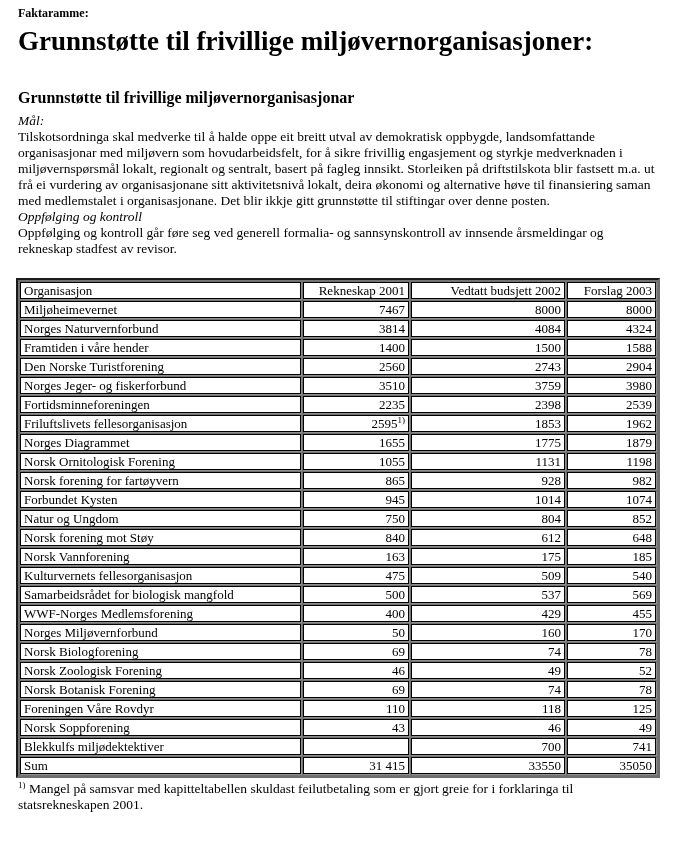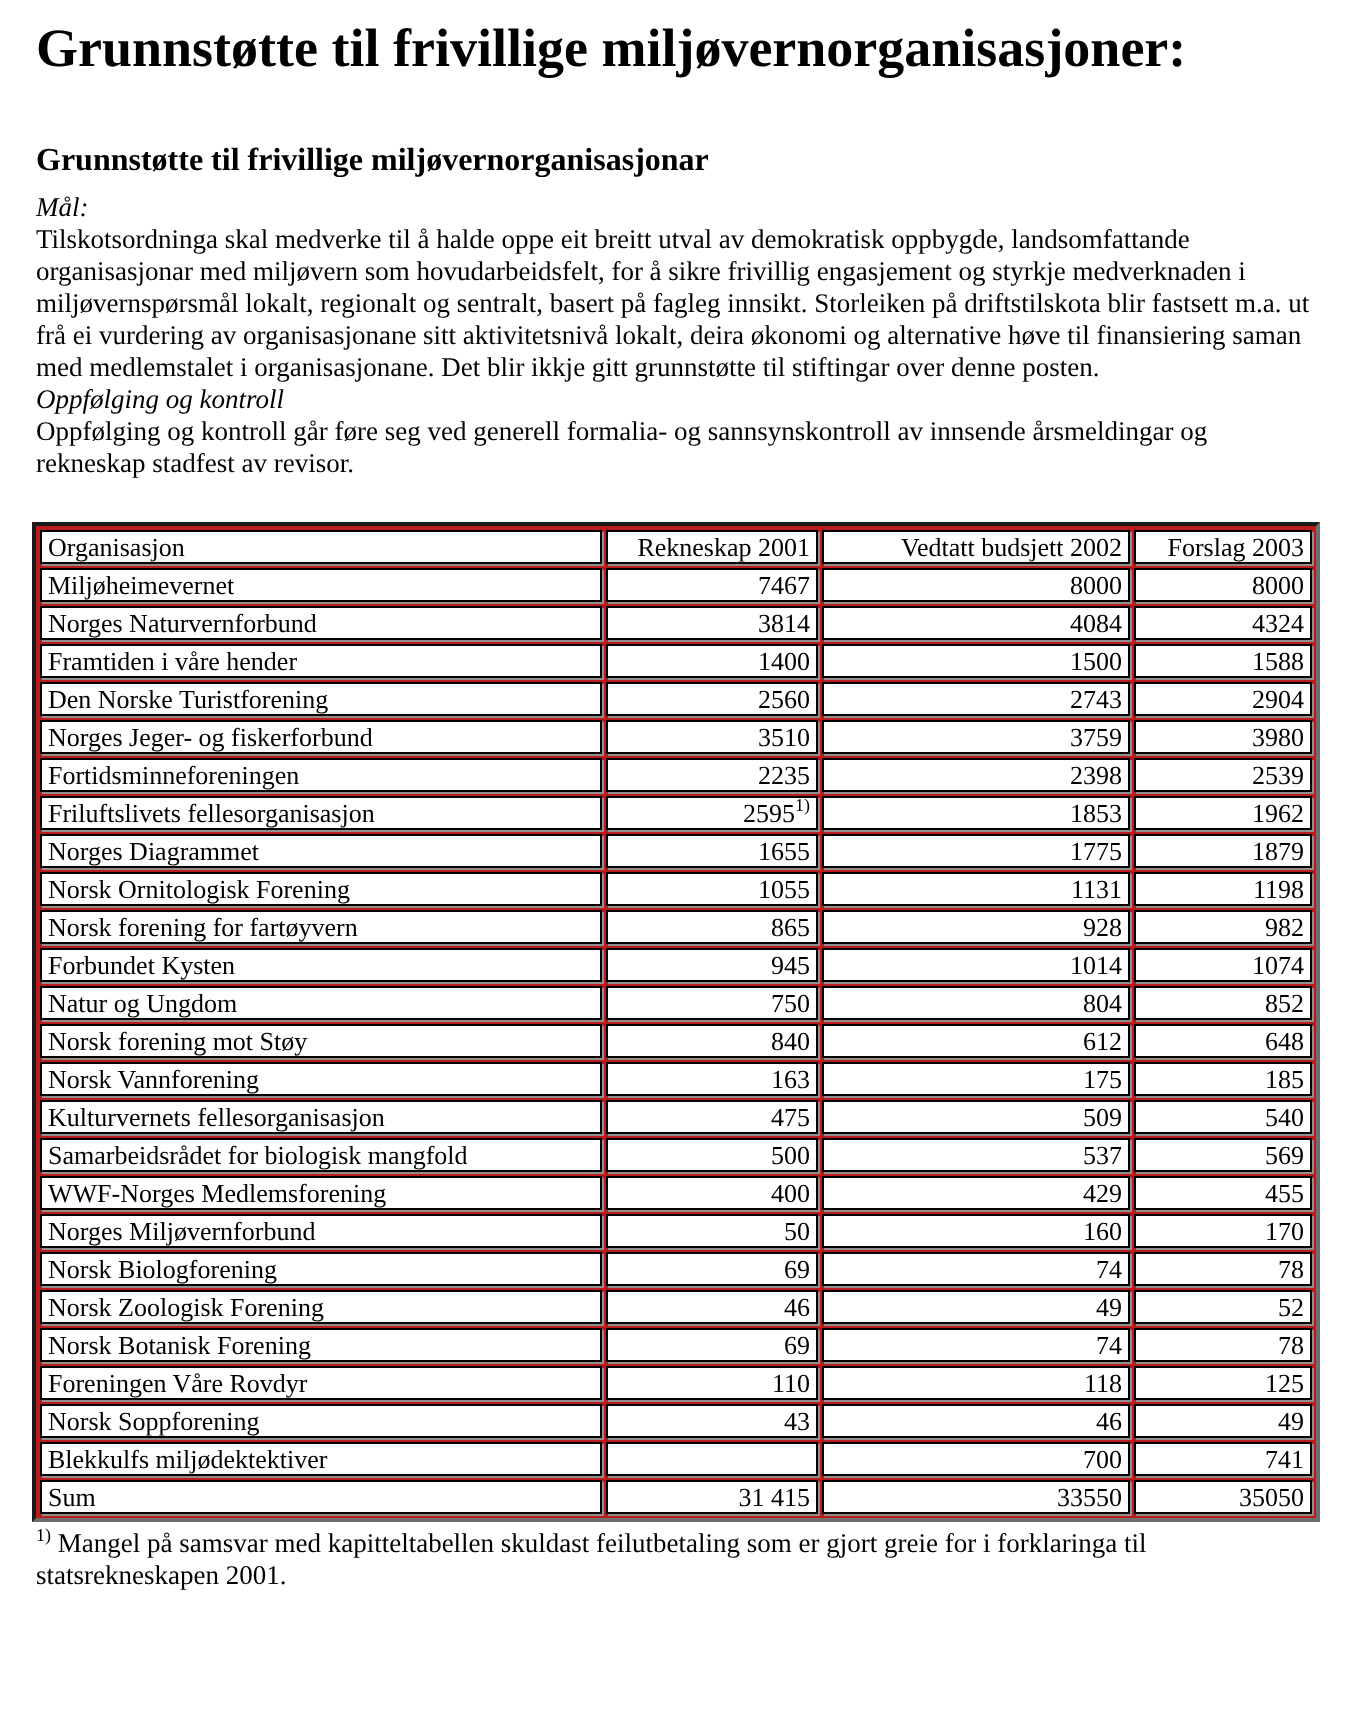--- a/index.html
+++ b/index.html
@@ -51,21 +51,21 @@
     height: 14px;
     background: #000;
     vertical-align: text-bottom;
   }
   table.grants {
     margin-top: 21px;
     border-collapse: separate;
     border-spacing: 2px;
     table-layout: fixed;
     width: 634px;
-    background: #b91c1c;
+    background: #737373;
     border-top: 2px solid #1a1a1a;
     border-left: 2px solid #1a1a1a;
     border-bottom: 2px solid #6e6e6e;
     border-right: 2px solid #6e6e6e;
   }
   table.grants td {
     border: 1px solid #000000;
     box-shadow: 1px 1px 0 #8f8f8f;
     font-size: 13px;
     line-height: 15px;
@@ -85,20 +85,21 @@
     line-height: 16px;
     margin: 3px 0 0 2px;
     width: 640px;
   }
 </style>
 </head>
 <body>
 
 <div class="page">
 
+  <p class="kicker">Faktaramme:</p>
 
   <h1 class="title">Grunnstøtte til frivillige miljøvernorganisasjoner:</h1>
 
   <h2 class="subtitle">Grunnstøtte til frivillige miljøvernorganisasjonar</h2>
 
   <div class="bodytext">
     <p class="italic">Mål:</p>
     <p>Tilskotsordninga skal medverke til å halde oppe eit breitt utval av demokratisk oppbygde, landsomfattande organisasjonar med miljøvern som hovudarbeidsfelt, for å sikre frivillig engasjement og styrkje medverknaden i miljøvernspørsmål lokalt, regionalt og sentralt, basert på fagleg innsikt. Storleiken på driftstilskota blir fastsett m.a. ut frå ei vurdering av organisasjonane sitt aktivitetsnivå lokalt, deira økonomi og alternative høve til finansiering saman med medlemstalet i organisasjonane. Det blir ikkje gitt grunnstøtte til stiftingar over denne posten.</p>
     <p class="italic">Oppfølging og kontroll</p>
     <p>Oppfølging og kontroll går føre seg ved generell formalia- og sannsynskontroll av innsende årsmeldingar og rekneskap stadfest av revisor.</p>

